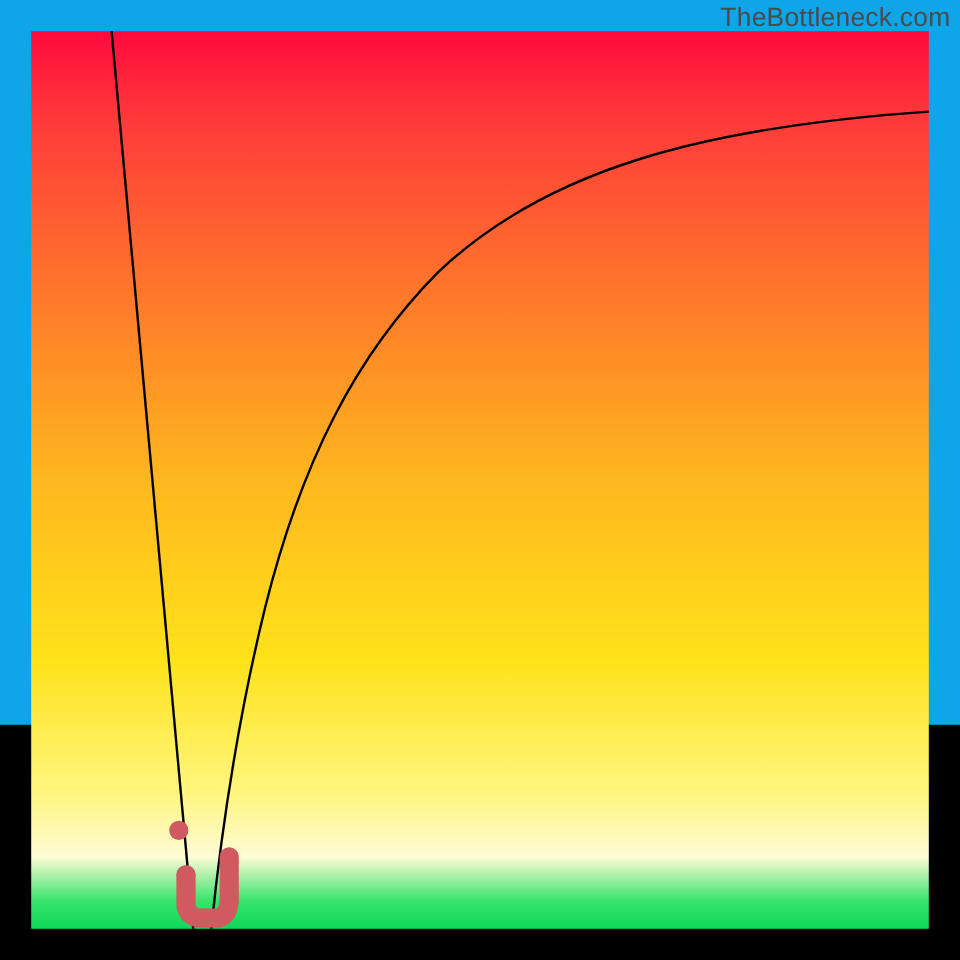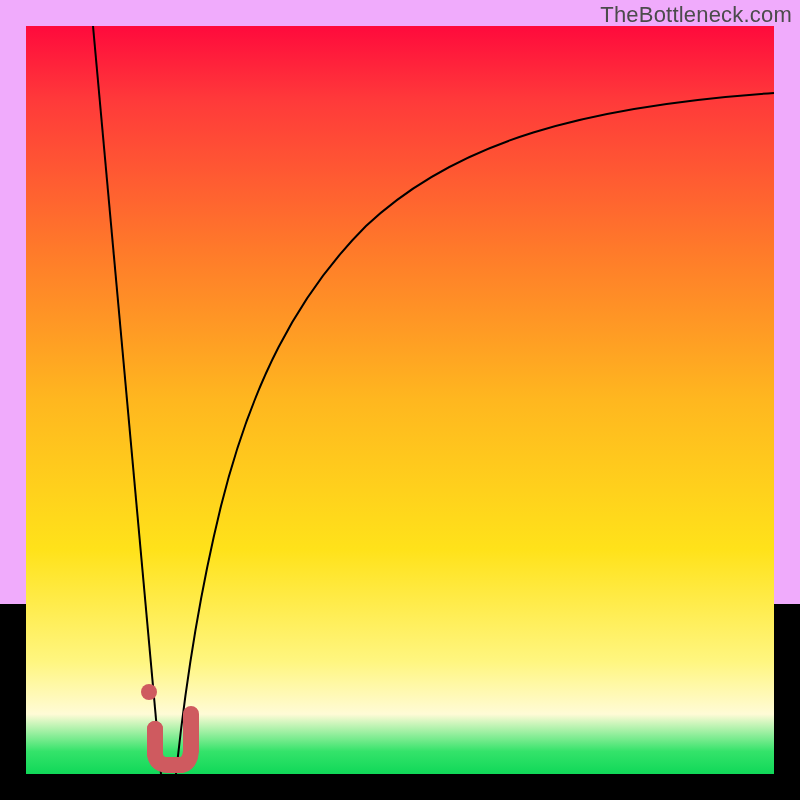--- a/index.html
+++ b/index.html
@@ -8,21 +8,21 @@
     width: 800px;
     height: 800px;
     background: #000;
     font-family: Arial, Helvetica, sans-serif;
     overflow: hidden;
   }
   .frame {
     position: relative;
     width: 800px;
     height: 604px;
-    background: #f0abfc;
+    background: #0ea5e9;
   }
   .plot-area {
     position: absolute;
     left: 26px;
     top: 26px;
     width: 748px;
     height: 748px;
     
     background: linear-gradient(
       to bottom,

